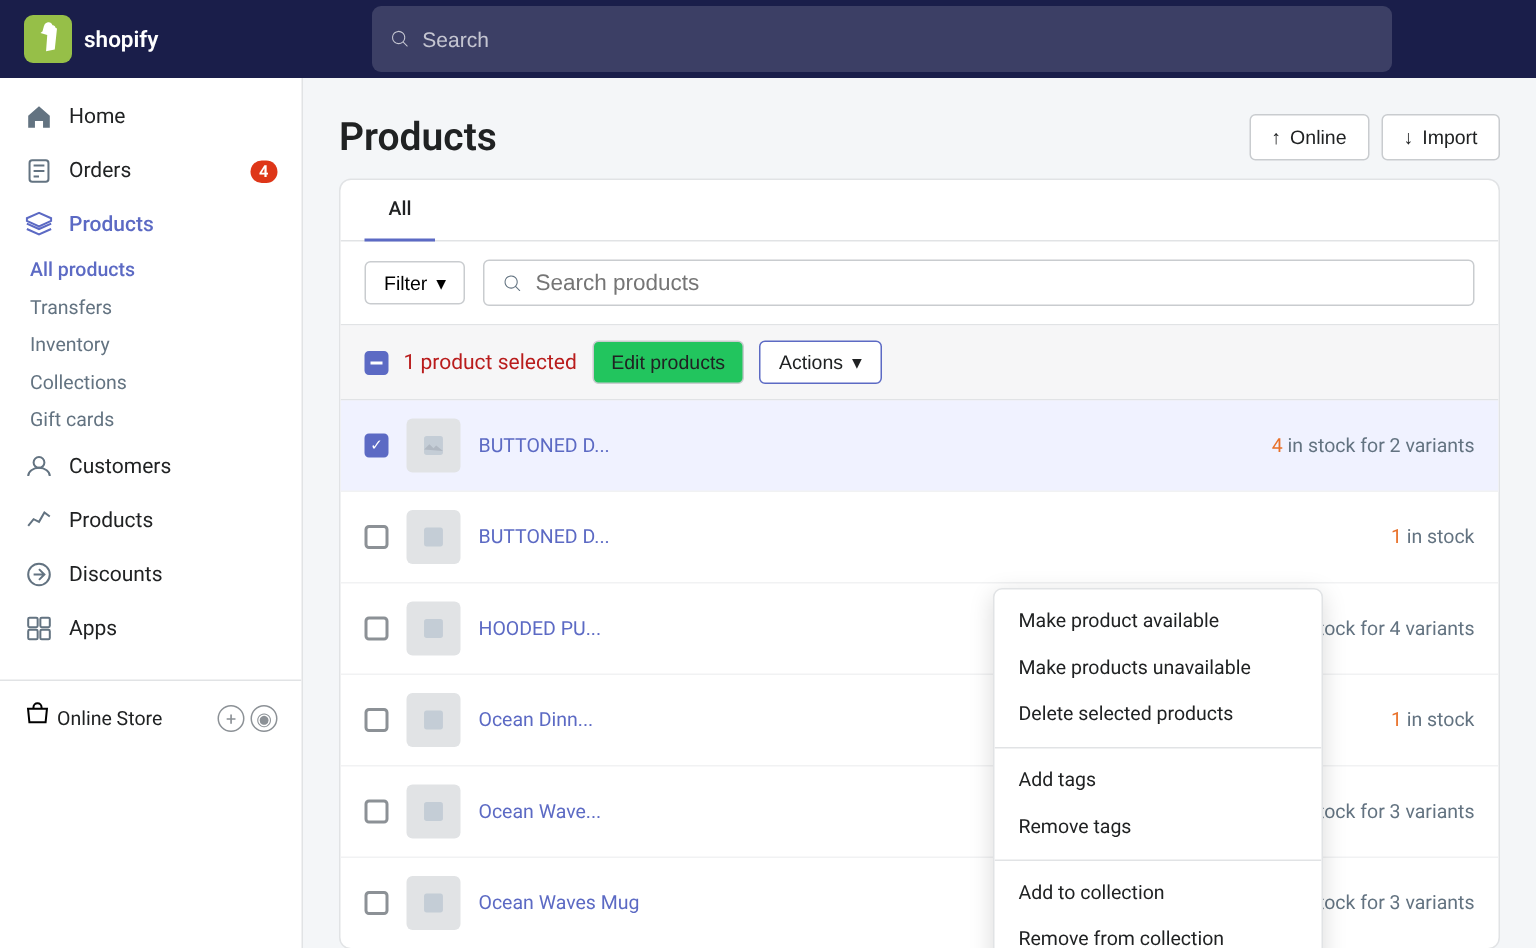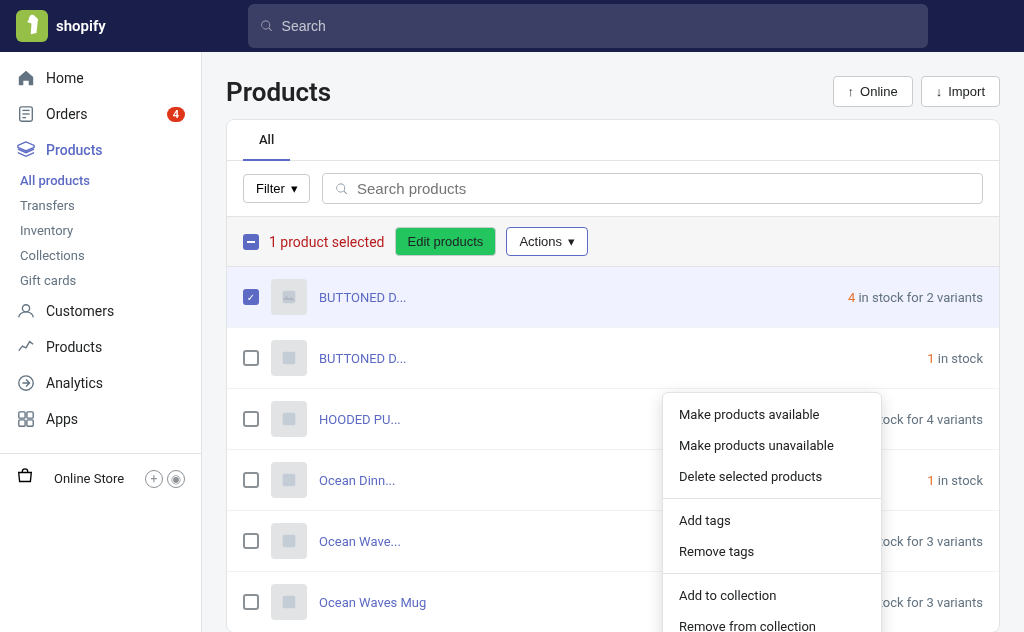--- a/index.html
+++ b/index.html
@@ -108,21 +108,21 @@
       font-size: 11px;
       font-weight: 600;
       color: #8c9196;
       text-transform: uppercase;
       letter-spacing: 0.5px;
     }
     .sidebar-channel-row {
       display: flex;
       align-items: center;
       padding: 6px 16px;
-      gap: 20px;
+      gap: 4px;
       cursor: pointer;
     }
     .sidebar-channel-row .label { flex: 1; font-size: 13px; color: #202223; }
     .sidebar-channel-row .icons { display: flex; gap: 4px; }
     .circle-btn {
       width: 18px; height: 18px;
       border: 1.5px solid #8c9196;
       border-radius: 50%;
       display: flex; align-items: center; justify-content: center;
       cursor: pointer;
@@ -421,21 +421,21 @@
         </span>
         <span>Products</span>
       </div>
       <div class="sidebar-item">
         <span class="icon">
           <svg width="18" height="18" viewBox="0 0 20 20" fill="currentColor">
               <circle cx="10" cy="10" r="8" fill="none" stroke="currentColor" stroke-width="1.5"></circle>
               <path d="M6 10h8M10 6l4 4-4 4" fill="none" stroke="currentColor" stroke-width="1.5"></path>
             </svg>
         </span>
-        <span>Analytics</span>
+        <span>Discounts</span>
       </div>
       <div class="sidebar-item">
         <span class="icon">
           <svg width="18" height="18" viewBox="0 0 20 20" fill="currentColor">
               <rect x="2" y="2" width="7" height="7" rx="1" fill="none" stroke="currentColor" stroke-width="1.5"></rect>
               <rect x="11" y="2" width="7" height="7" rx="1" fill="none" stroke="currentColor" stroke-width="1.5"></rect>
               <rect x="2" y="11" width="7" height="7" rx="1" fill="none" stroke="currentColor" stroke-width="1.5"></rect>
               <rect x="11" y="11" width="7" height="7" rx="1" fill="none" stroke="currentColor" stroke-width="1.5"></rect>
             </svg>
         </span>
@@ -572,21 +572,21 @@
           <span class="product-name">Ocean Waves Mug</span>
           <span class="stock-info">13 in stock for 3 variants</span>
         </div>
 
       </div>
     </div>
 
     <div class="dropdown-overlay">
       <div class="dropdown-menu">
         <div class="dropdown-group">
-          <div class="dropdown-item">Make products available</div>
+          <div class="dropdown-item">Make product available</div>
           <div class="dropdown-item">Make products unavailable</div>
           <div class="dropdown-item">Delete selected products</div>
         </div>
         <div class="dropdown-group">
           <div class="dropdown-item">Add tags</div>
           <div class="dropdown-item">Remove tags</div>
         </div>
         <div class="dropdown-group">
           <div class="dropdown-item">Add to collection</div>
           <div class="dropdown-item">Remove from collection</div>

